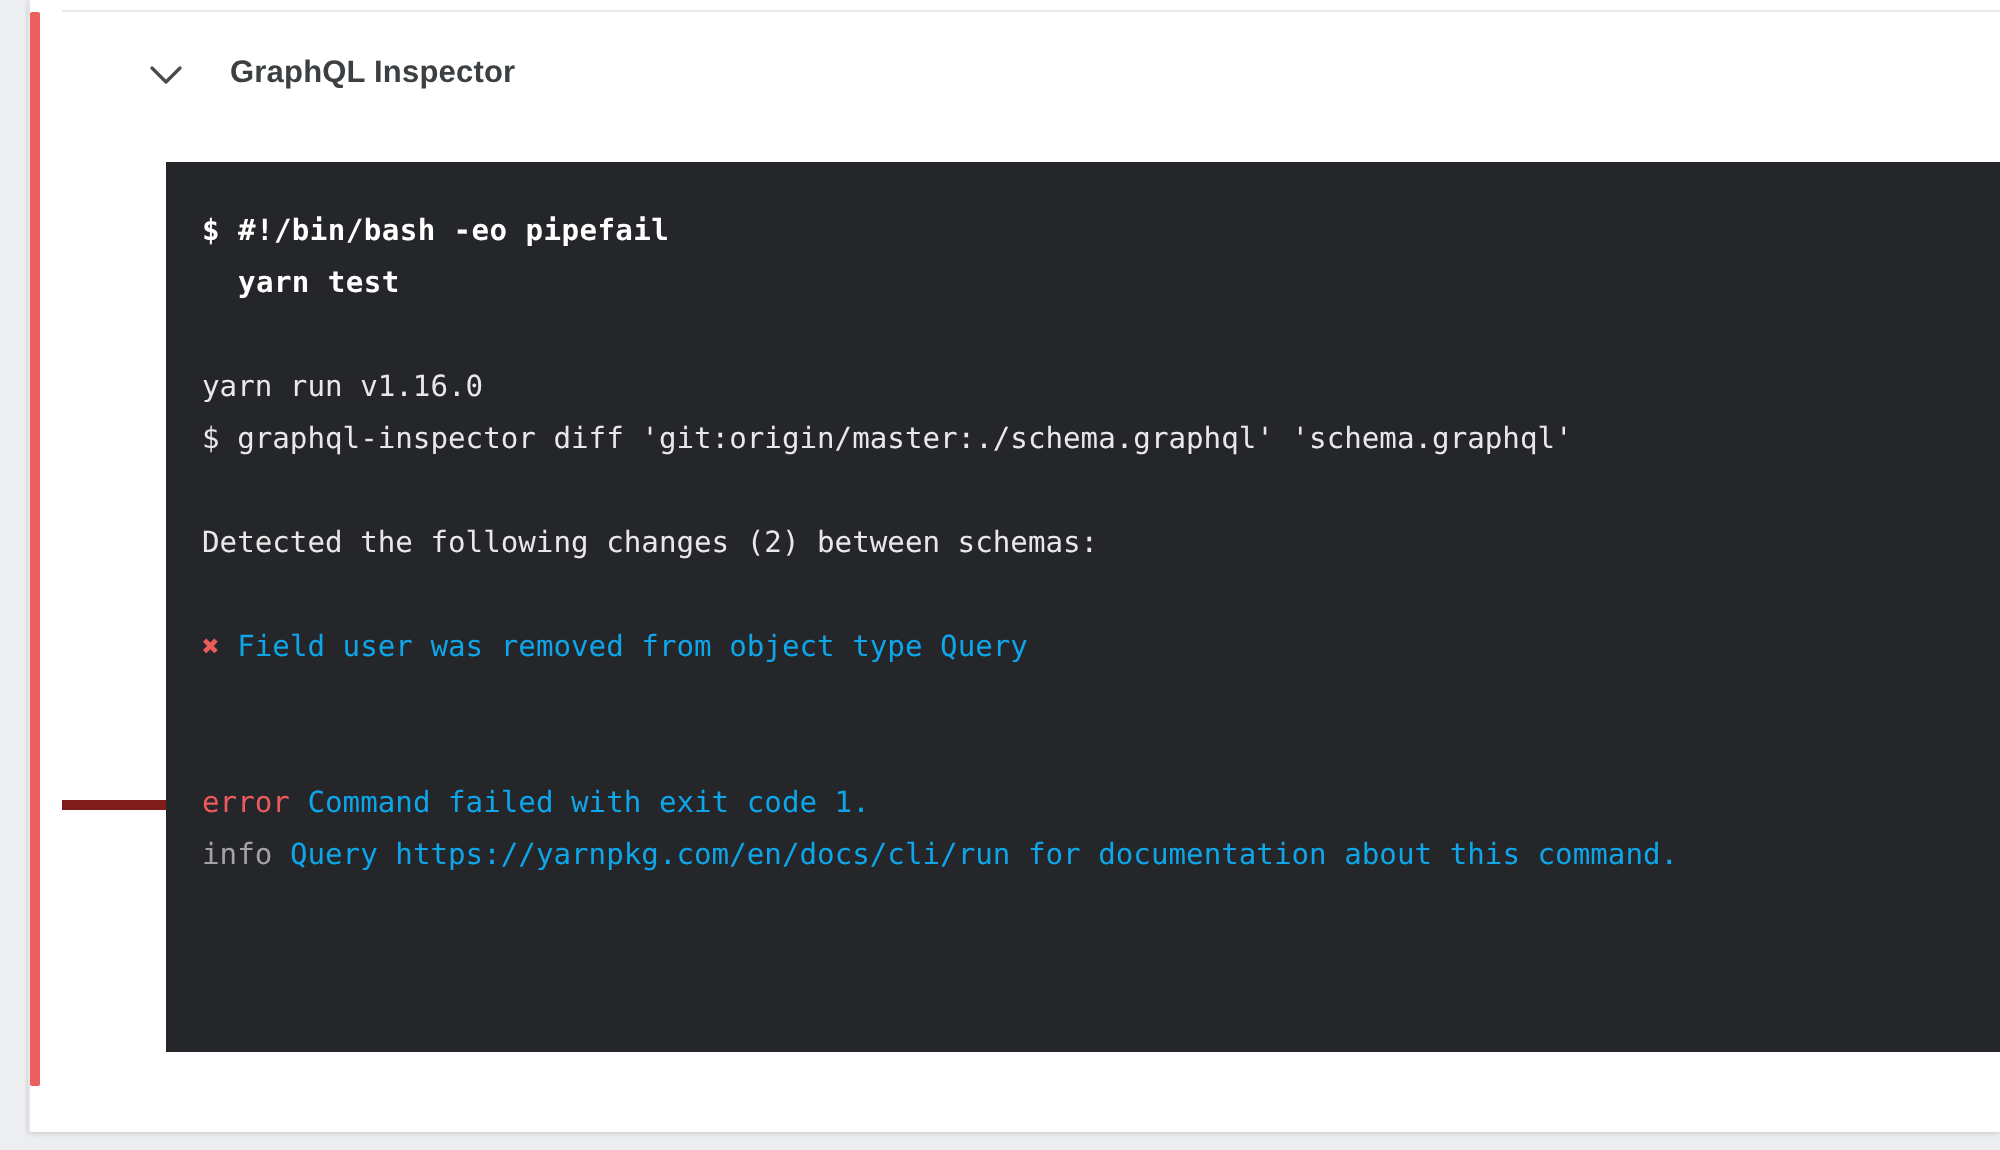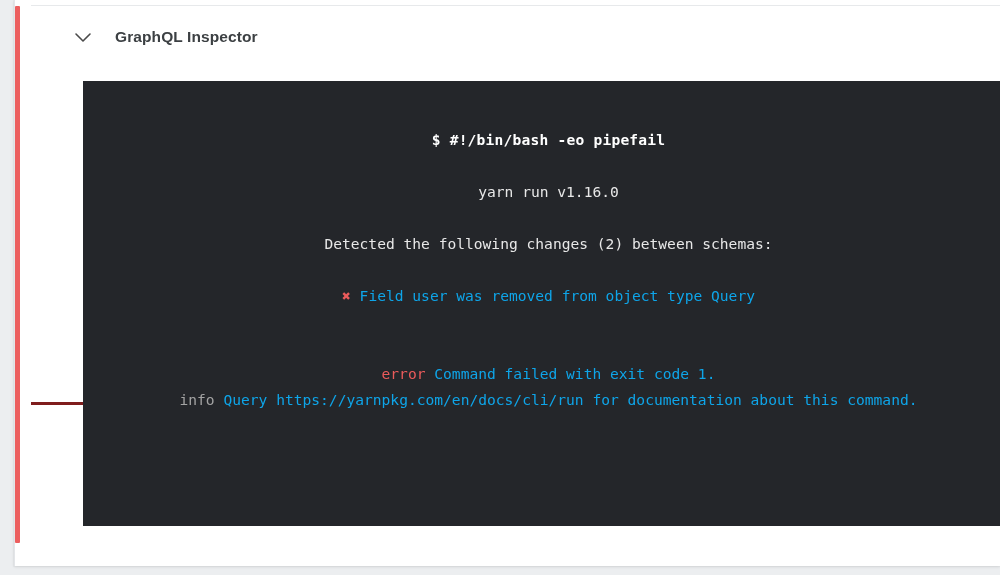--- a/index.html
+++ b/index.html
@@ -39,23 +39,22 @@
 
   
   .step-block {
     position: absolute;
     left: 16px;              
     top: 5px;
     right: 0;
     height: 400px;
     box-sizing: border-box;
     border-top: 1px solid #e7e9eb;
-    border-bottom: 3px solid #7f1d1d;
+    border-bottom: 5px solid #7f1d1d;
     background: #ffffff;
-    text-align: center;
   }
 
   .accent-bar {
     position: absolute;
     left: -16px;
     top: 0;
     width: 5px;
     height: 537px;
     background: #ec5f5f;
     border-radius: 1px;
@@ -110,21 +109,21 @@
     font-size: 14.6px;
     line-height: 26px;
     color: #e8e8e8;
   }
 
   .term-line {
     white-space: pre;
     min-height: 26px;
   }
   .term-line.blank { height: 26px; }
-  .term-line.cmd { font-weight: bold; color: #ffffff; letter-spacing: 0.2px; margin-top: 24px; }
+  .term-line.cmd { font-weight: bold; color: #ffffff; letter-spacing: 0.2px; }
 
   .tok-err      { color: #eb5b5b; }
   .tok-info     { color: #a3a3a3; }
   .tok-cross    { color: #eb5b5b; font-weight: bold; }
   .tok-plain    { color: #0ea5e9; }
 </style>
 </head>
 <body>
 
 <div class="page">
@@ -139,22 +138,24 @@
           <svg width="26" height="26" viewBox="0 0 26 26" fill="none" stroke="currentColor" stroke-width="1.6" stroke-linecap="round" stroke-linejoin="round">
             <polyline points="6,10 13,17 20,10"></polyline>
           </svg>
         </span>
         <span class="step-title">GraphQL Inspector</span>
       </div>
 
       <div class="terminal">
         <div id="term-lines">
             <div class="term-line cmd">$ #!/bin/bash -eo pipefail</div>
+            <div class="term-line cmd">  yarn test</div>
             <div class="term-line blank">&nbsp;</div>
             <div class="term-line">yarn run v1.16.0</div>
+            <div class="term-line">$ graphql-inspector diff 'git:origin/master:./schema.graphql' 'schema.graphql'</div>
             <div class="term-line blank">&nbsp;</div>
             <div class="term-line">Detected the following changes (2) between schemas:</div>
             <div class="term-line blank">&nbsp;</div>
             <div class="term-line"><span class="tok-cross">✖</span><span class="tok-plain"> Field user was removed from object type Query</span></div>
             <div class="term-line blank">&nbsp;</div>
             <div class="term-line blank">&nbsp;</div>
             <div class="term-line"><span class="tok-err">error</span><span class="tok-plain"> Command failed with exit code 1.</span></div>
             <div class="term-line"><span class="tok-info">info</span><span class="tok-plain"> Query https://yarnpkg.com/en/docs/cli/run for documentation about this command.</span></div>
           </div>
       </div>

